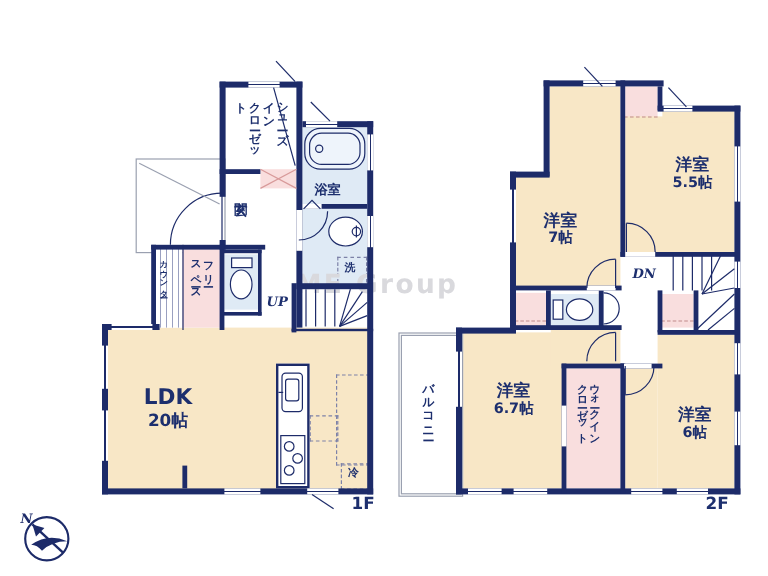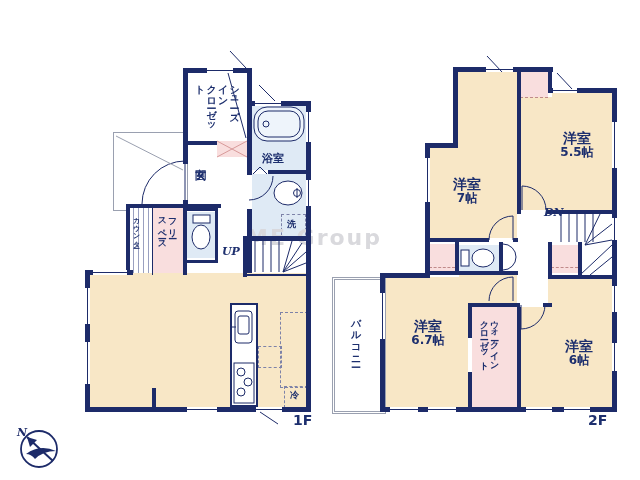--- a/index.html
+++ b/index.html
@@ -255,20 +255,24 @@
   </div>
   <div class="label v" style="left:193px;top:160px;font-size:11px;">玄関</div>
   <div class="label" style="left:262px;top:153px;font-size:11px;">浴室</div>
   <div class="label" style="left:287px;top:219px;font-size:9px;">洗</div>
   <div class="label v" style="left:132px;top:212px;font-size:7px;letter-spacing:0;">カウンター</div>
   <div class="label v" style="left:157px;top:211px;height:60px;font-size:9px;">
     <span>フリー</span>
       <span>スペース</span>
   </div>
   <div class="label stairlbl" style="left:222px;top:246px;font-size:11px;">UP</div>
+  <div class="label ctr" style="left:100px;top:322px;width:80px;font-size:18px;">
+    <div>LDK</div>
+    <div style="font-size:14px;">20帖</div>
+  </div>
   <div class="label" style="left:290px;top:390px;font-size:9px;">冷</div>
   <div class="label" style="left:293px;top:412px;font-size:14px;">1F</div>
 
   <div class="label ctr" style="left:432px;top:176px;width:70px;font-size:14px;">
     <div>洋室</div>
     <div style="font-size:12px;">7帖</div>
   </div>
   <div class="label ctr" style="left:546px;top:130px;width:62px;font-size:14px;">
     <div>洋室</div>
     <div style="font-size:12px;">5.5帖</div>
@@ -279,21 +283,21 @@
   </div>
   <div class="label ctr" style="left:541px;top:338px;width:76px;font-size:14px;">
     <div>洋室</div>
     <div style="font-size:12px;">6帖</div>
   </div>
   <div class="label v" style="left:479px;top:314px;height:88px;font-size:9px;letter-spacing:0;">
     <span>ウォークイン</span>
       <span>クローゼット</span>
   </div>
   <div class="label v" style="left:350px;top:312px;font-size:10px;">バルコニー</div>
-  <div class="label stairlbl" style="left:527px;top:207px;font-size:11px;margin-left:17px;">DN</div>
+  <div class="label stairlbl" style="left:527px;top:223px;font-size:11px;">DN</div>
   <div class="label" style="left:588px;top:412px;font-size:14px;">2F</div>
 
   <div id="watermark">ME Group</div>
 
   <svg id="compass" width="48" height="48">
     <circle cx="25" cy="25" r="18" fill="#fff" stroke="#1d2b69" stroke-width="1.8"></circle>
     <line x1="39" y1="37" x2="13" y2="13" stroke="#1d2b69" stroke-width="2"></line>
     <polygon points="13,13 23,16 16,23" fill="#1d2b69"></polygon>
     <path d="M 12 30 Q 26 20 42 27 Q 29 27 21 35 Q 17 30 12 30 Z" fill="#1d2b69"></path>
     <text x="3" y="12" font-size="11" font-style="italic" font-weight="bold" fill="#1d2b69" font-family="DejaVu Serif, serif">N</text>

